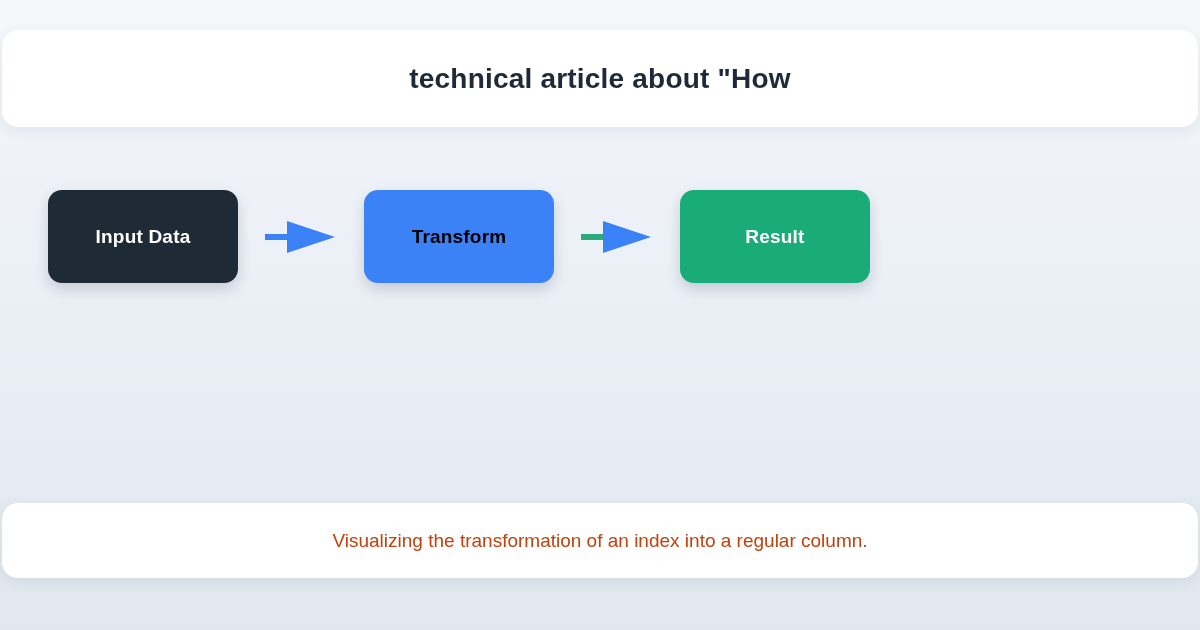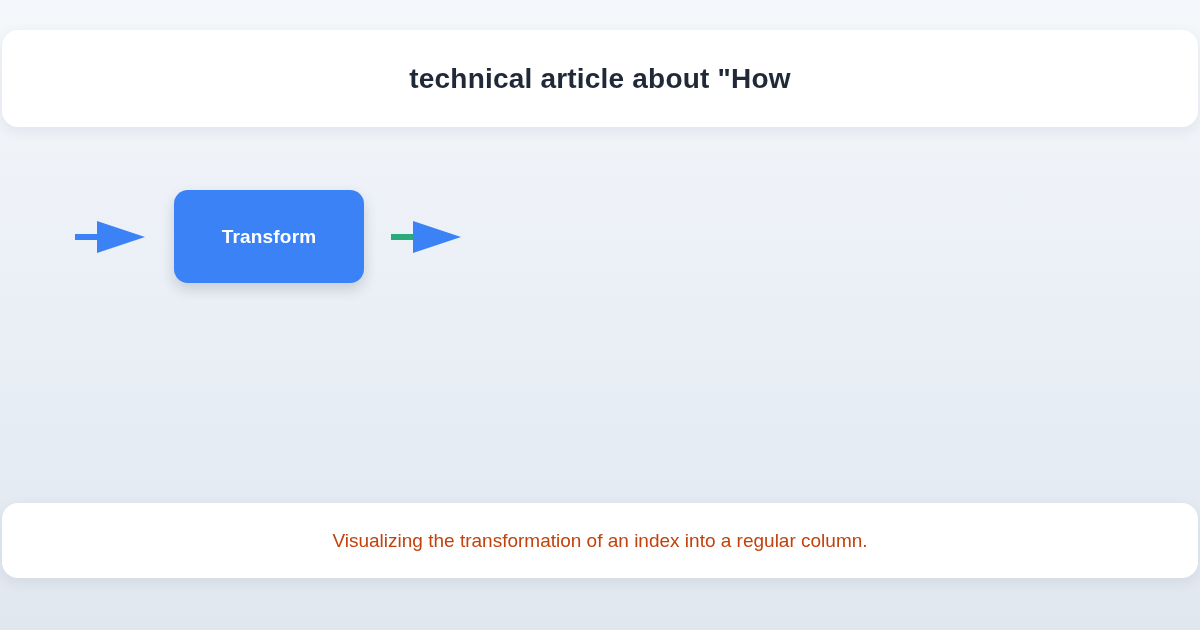--- a/index.html
+++ b/index.html
@@ -74,37 +74,43 @@
 </style>
 </head>
 <body>
 
 <div class="card header-card">
   <div class="header-title">technical article about "How</div>
 </div>
 
 <div class="flow-row">
 
+  <div class="flow-node" style="background: rgb(31, 42, 55);">
+    <span class="node-label" style="color: rgb(255, 255, 255);">Input Data</span>
+  </div>
 
   <div class="arrow-wrap">
     <svg width="72" height="38" viewBox="0 0 72 38">
       <rect x="0" y="16" width="24" height="6" fill="#3b82f6"></rect>
       <polygon points="22,3 22,35 70,19" fill="#3b82f6"></polygon>
     </svg>
   </div>
 
   <div class="flow-node" style="background: rgb(59, 130, 246);">
-    <span class="node-label" style="color: #ffffff;">Transform</span>
+    <span class="node-label" style="color: #000000;">Transform</span>
   </div>
 
   <div class="arrow-wrap">
     <svg width="72" height="38" viewBox="0 0 72 38">
       <rect x="0" y="16" width="24" height="6" fill="#2bab7c"></rect>
       <polygon points="22,3 22,35 70,19" fill="#3b82f6"></polygon>
     </svg>
   </div>
 
+  <div class="flow-node" style="background: rgb(26, 172, 120);">
+    <span class="node-label" style="color: rgb(255, 255, 255);">Result</span>
+  </div>
 
 </div>
 
 <div class="card footer-card">
   <div class="footer-caption">Visualizing the transformation of an index into a regular column.</div>
 </div>
 
 </body></html>

